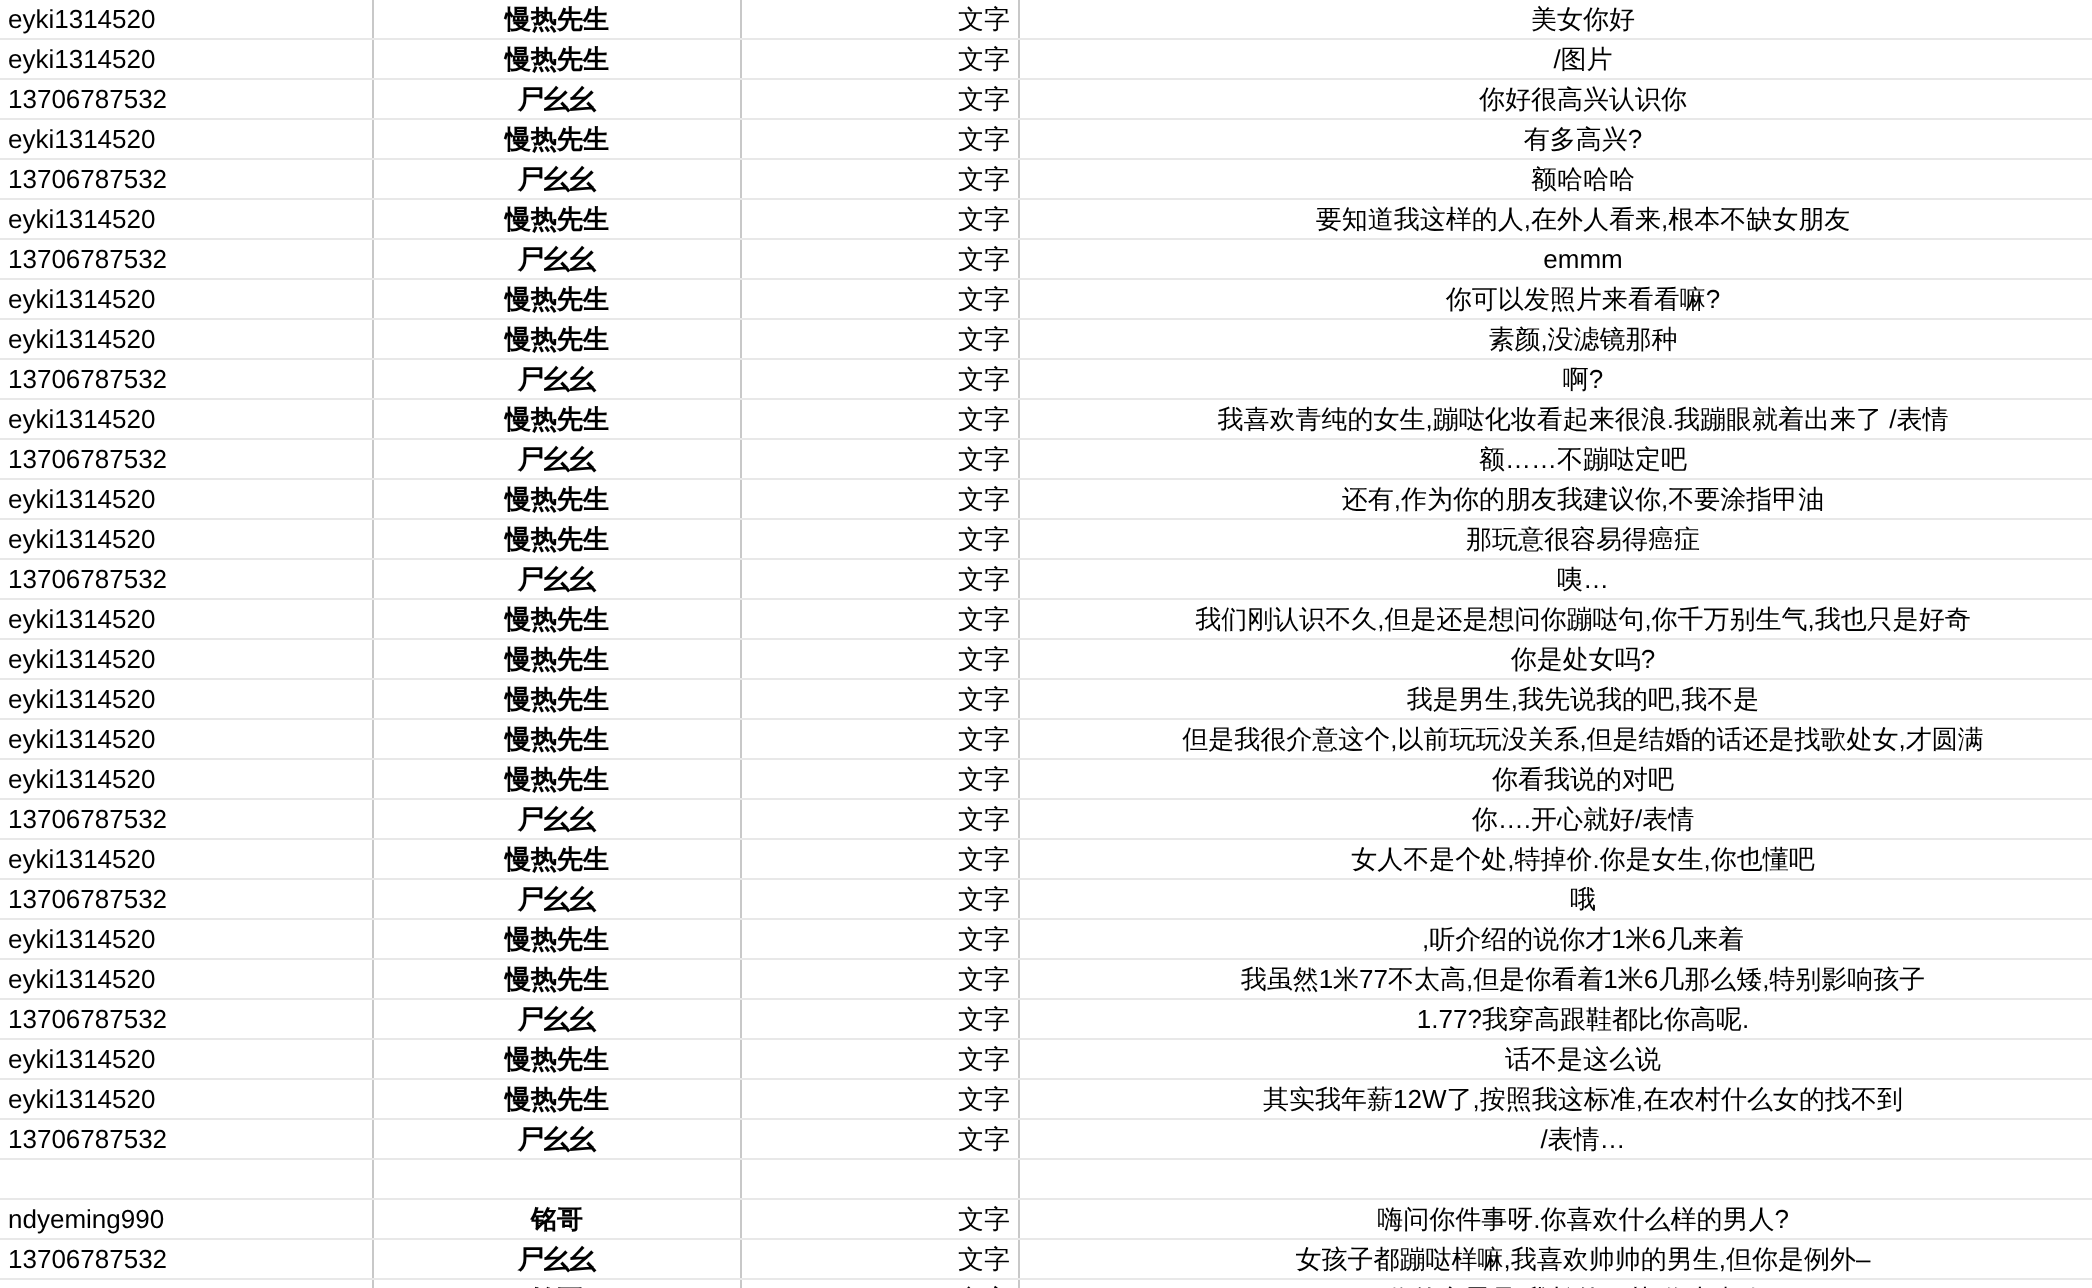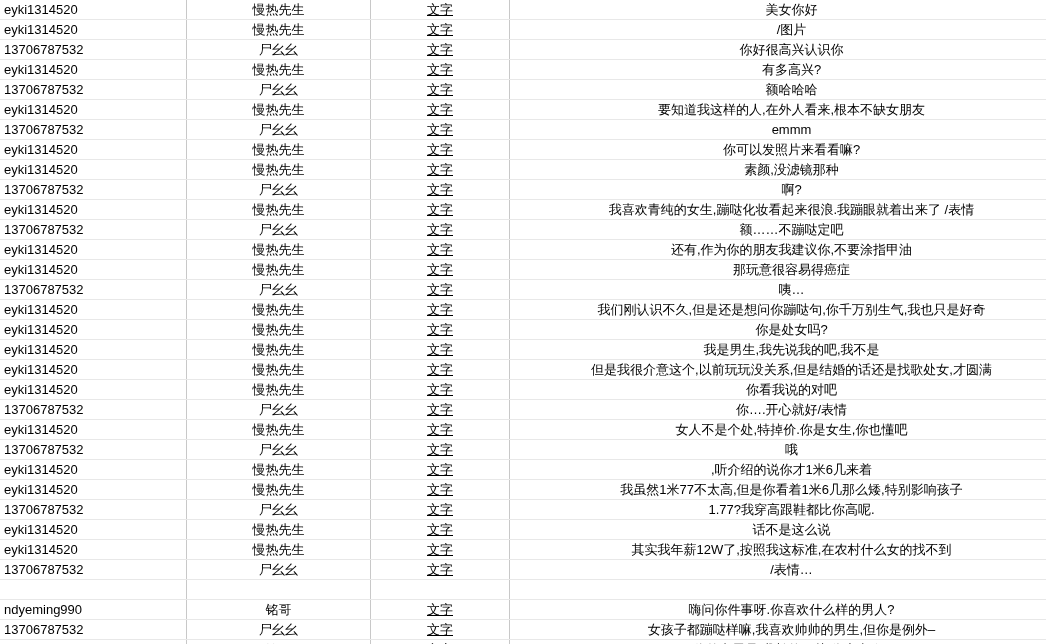--- a/index.html
+++ b/index.html
@@ -24,22 +24,22 @@
     height: 19px;
     line-height: 19px;
     padding: 0 4px;
     border-right: 1px solid #c8c8c8;
     border-bottom: 1px solid #e8e8e8;
     white-space: nowrap;
     overflow: hidden;
     font-size: 13px;
   }
   .col-a { width: 178px; text-align: left; }
-  .col-b { width: 175px; text-align: center; }
-  .col-c { width: 130px; text-align: center; padding-left: 10px; text-decoration: underline; }
+  .col-b { width: 175px; text-align: center; font-weight: bold; }
+  .col-c { width: 130px; text-align: right; padding-left: 10px; }
   .col-d { width: 555px; text-align: center; border-right: none; }
   tr.blank td {
     height: 19px;
   }
 </style>
 </head>
 <body>
 
 <table class="sheet">
   <tbody>

